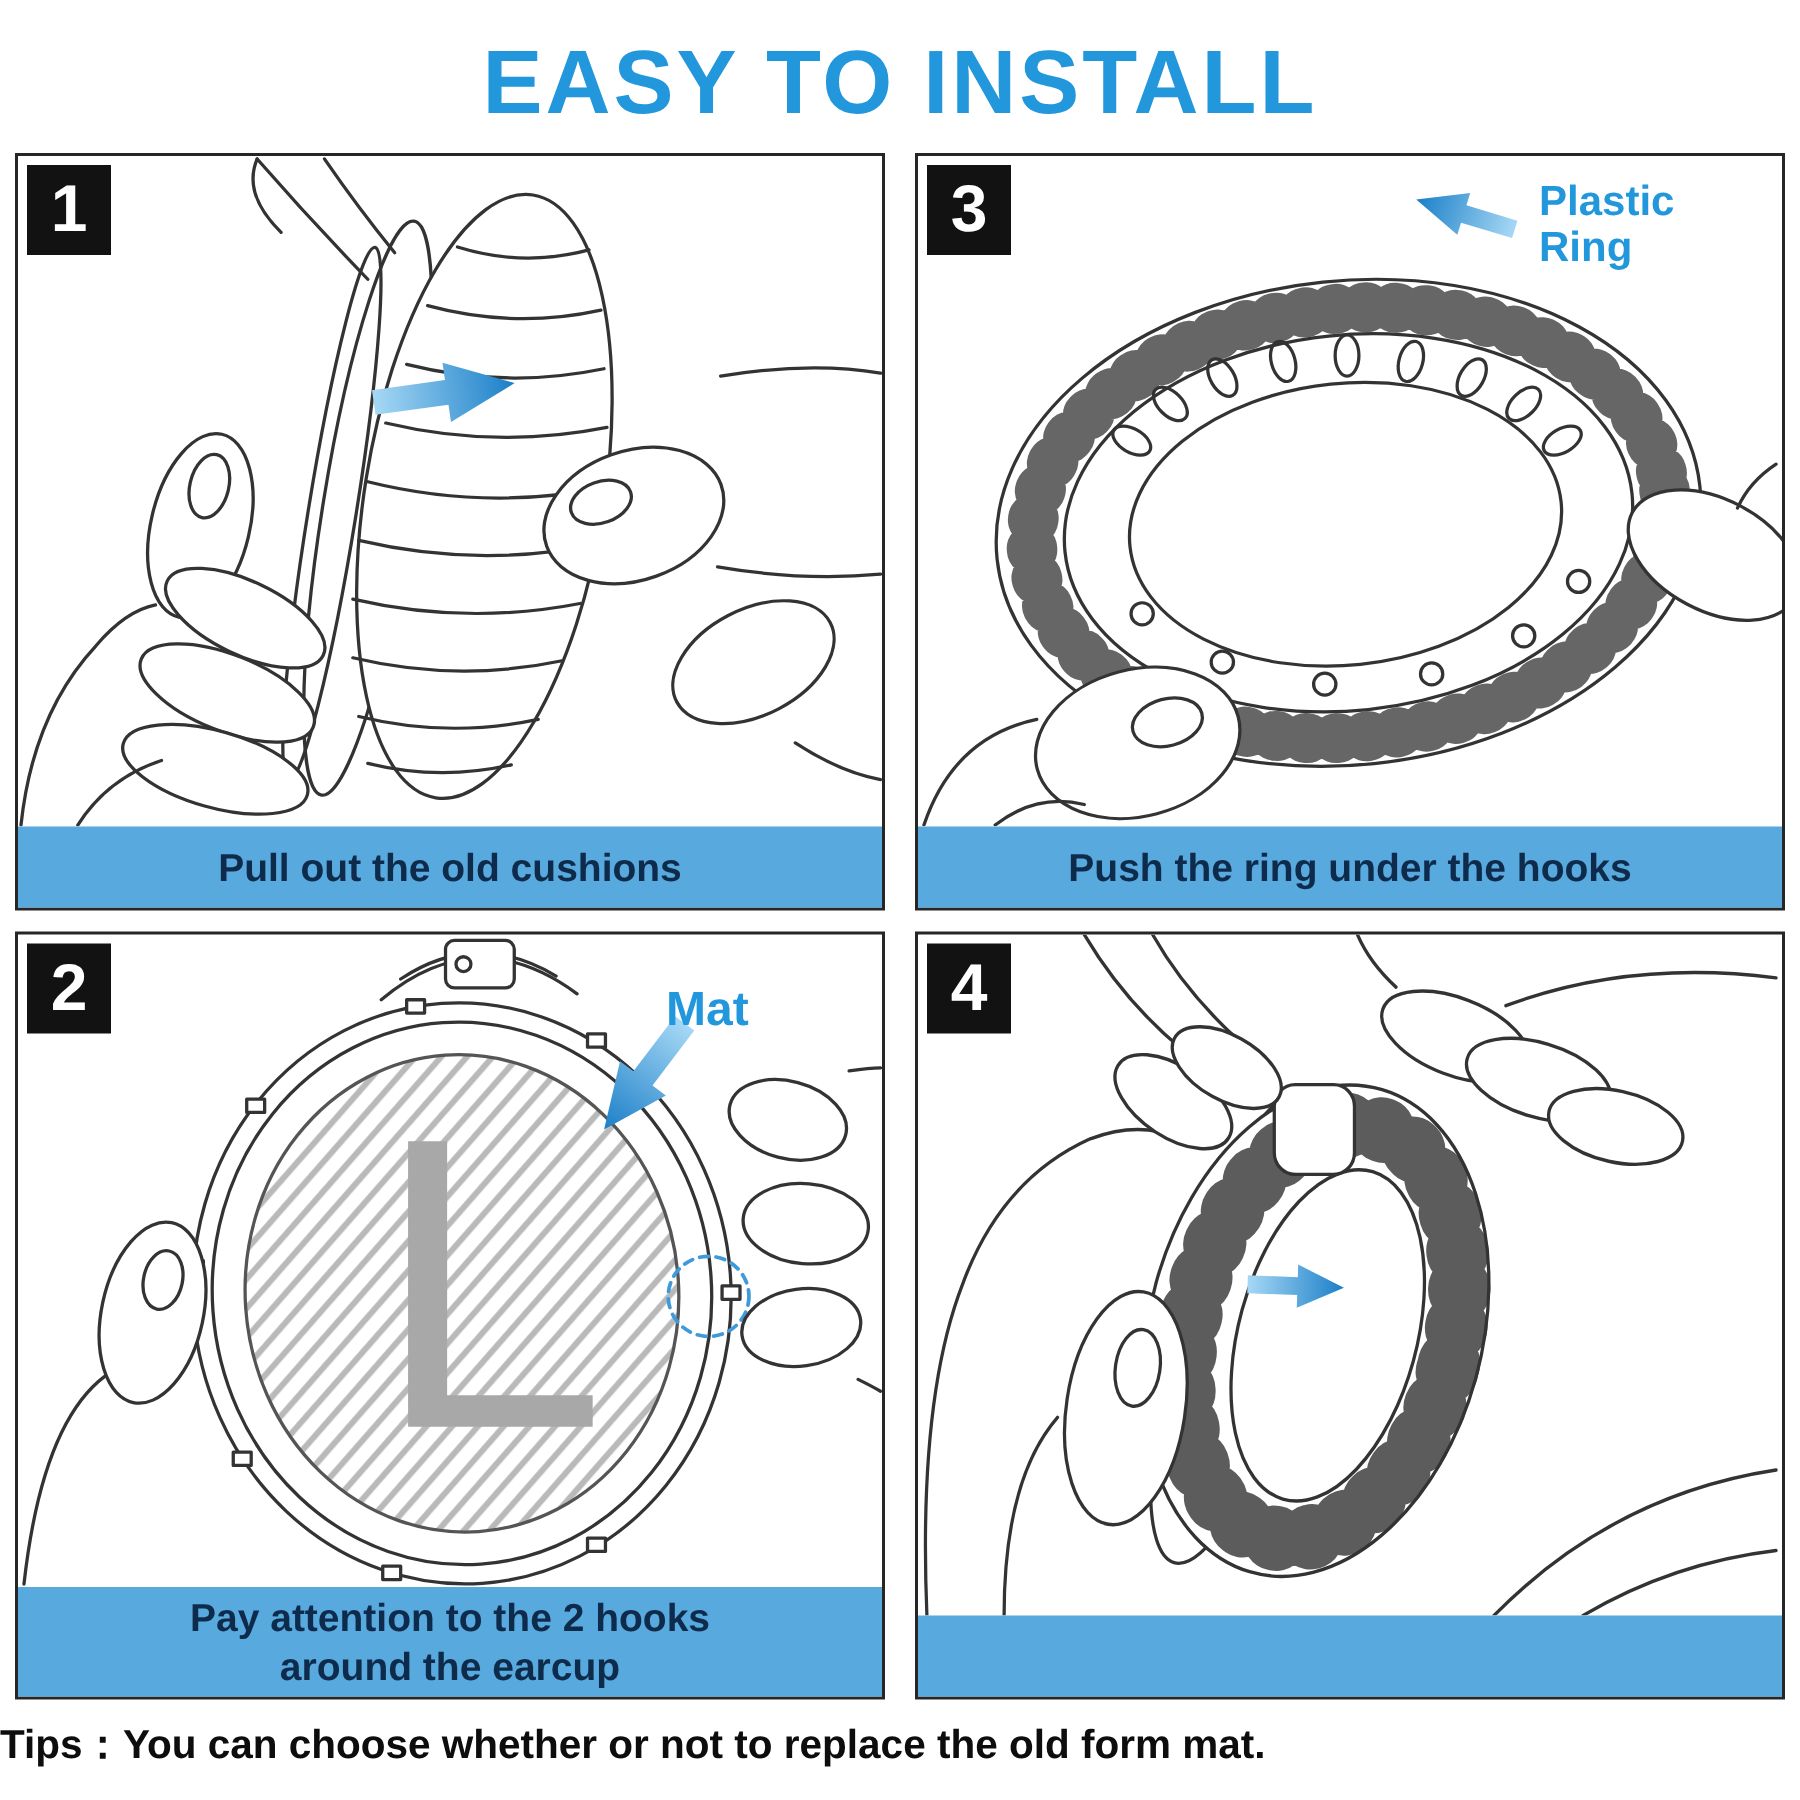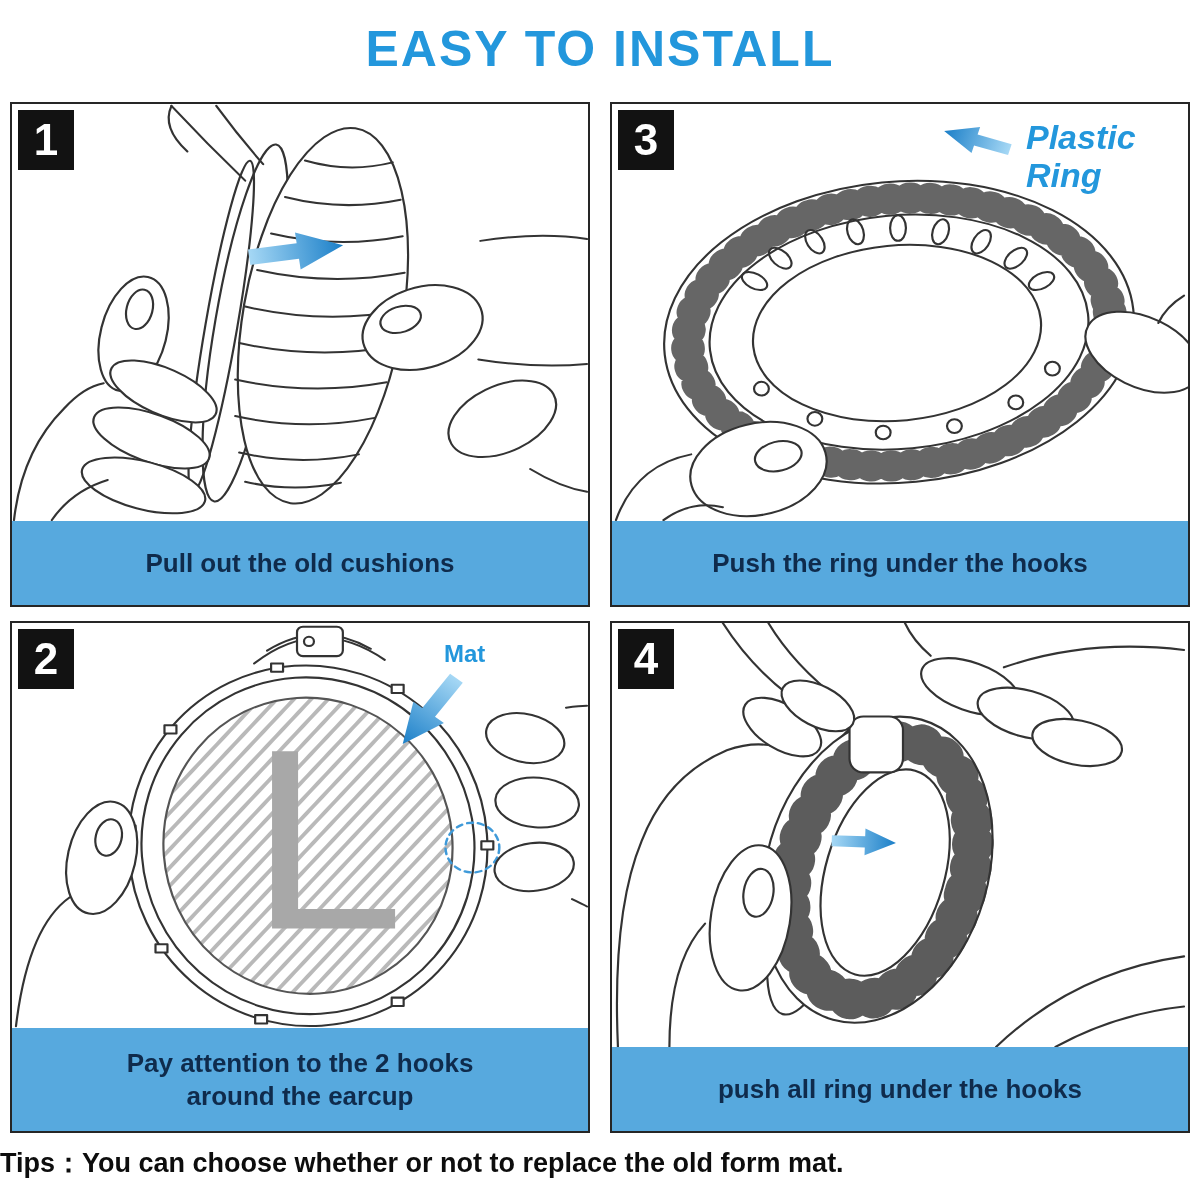--- a/index.html
+++ b/index.html
@@ -2,48 +2,48 @@
 <html><head>
 <meta charset="utf-8">
 <style>
   html,body{margin:0;padding:0;}
   body{
     width:1200px;height:1200px;background:#ffffff;overflow:hidden;
     font-family:"Liberation Sans", sans-serif;
   }
   .title{
     margin:0;padding-top:20px;height:72px;text-align:center;
-    font-size:50px;font-weight:bold;letter-spacing:2px;color:#2397dc;
+    font-size:60px;font-weight:bold;letter-spacing:2px;color:#2397dc;
   }
   .grid{
     display:grid;grid-template-columns:580px 580px;grid-template-rows:505px 512px;
     column-gap:20px;row-gap:14px;padding:10px 10px 0 10px;box-sizing:border-box;
   }
   .panel{
     border:2px solid #262626;box-sizing:border-box;position:relative;
     display:flex;flex-direction:column;background:#fff;
   }
   .art{flex:1;position:relative;overflow:hidden;}
   .art svg{position:absolute;inset:0;width:100%;height:100%;}
   .badge{
     position:absolute;top:6px;left:6px;width:56px;height:60px;z-index:3;
     background:#121212;color:#ffffff;font-size:44px;font-weight:bold;
     display:flex;align-items:center;justify-content:center;
   }
   .caption{
     background:#57a9de;color:#0f2b4c;font-weight:bold;font-size:26px;line-height:1.25;
     text-align:center;min-height:46px;display:flex;flex-direction:column;
-    justify-content:center;padding:19px 2px;
+    justify-content:center;padding:4px 2px;
   }
   .caption-line:empty{display:none;}
   .anno{
     position:absolute;z-index:2;color:#2397dc;font-weight:bold;line-height:1.12;
   }
-  .anno-plastic{left:414px;top:14px;width:132px;font-size:34px;font-style:italic;}
-  .anno-mat{left:432px;top:18px;width:90px;font-size:24px;}
+  .anno-plastic{left:414px;top:14px;width:132px;font-size:28px;}
+  .anno-mat{left:432px;top:32px;width:90px;font-size:32px;}
   .tips{
     margin-top:12px;text-align:left;font-size:27px;font-weight:bold;color:#0d0d0d;
   }
 </style>
 </head>
 <body>
 
 <h1 class="title">EASY TO INSTALL</h1>
 
 <div class="grid">
@@ -225,19 +225,18 @@
           <ellipse cx="362" cy="66" rx="52" ry="25" transform="rotate(20 362 66)" fill="#ffffff"></ellipse>
           <ellipse cx="418" cy="94" rx="50" ry="24" transform="rotate(16 418 94)" fill="#ffffff"></ellipse>
           <ellipse cx="470" cy="124" rx="46" ry="23" transform="rotate(12 470 124)" fill="#ffffff"></ellipse>
           <path d="M388 440 Q 468 362 578 346"></path>
           <path d="M448 440 Q 508 406 578 398"></path>
         </g>
         <path d="M0 -10 L58 -10 L58 -24 L112 0 L58 24 L58 10 L0 10 Z" fill="url(#ag4)" transform="translate(222,226) rotate(2) scale(0.58)"></path>
       </svg>
     </div>
     <div class="caption">
-      <div class="caption-line">push all ring under the hooks</div>
     </div>
   </section>
 
 </div>
 
 <div class="tips">Tips：You can choose whether or not to replace the old form mat.</div>
 
 </body></html>

